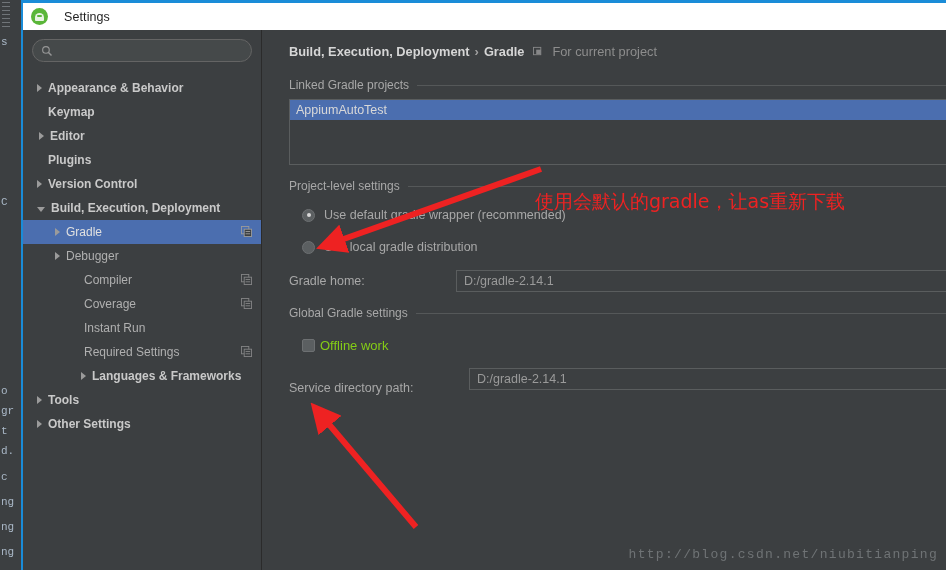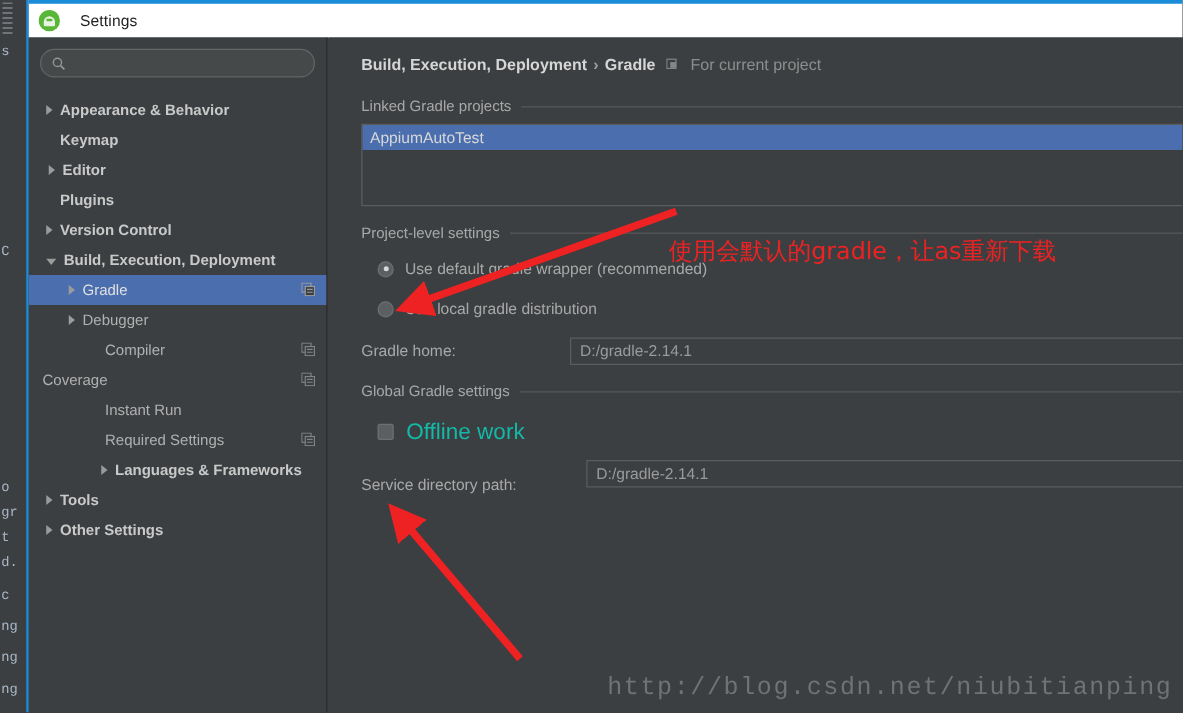--- a/index.html
+++ b/index.html
@@ -135,31 +135,31 @@
     height: 22px; border: 1px solid #5a5d5e; background: #3c3f41;
     display: flex; align-items: center; padding-left: 7px;
     font-size: 12.5px; color: #9a9a9a; white-space: nowrap; flex: 1;
   }
 
   .checkbox-row { display: flex; align-items: center; height: 20px; margin-left: 13px; }
   .checkbox {
     width: 13px; height: 13px; background: #5b5f61; border: 1px solid #6d7072;
     border-radius: 2px; flex: 0 0 auto;
   }
-  .checkbox-label { font-size: 18px; color: #14b8a6; margin-left: 10px; }
+  .checkbox-label { font-size: 13px; color: #84cc16; margin-left: 5px; }
 
   
   .anno-layer { position: absolute; left: 0; top: 0; width: 946px; height: 570px; pointer-events: none; }
   .anno-text {
     position: absolute; color: #ee2222; font-size: 19px; line-height: 27px;
     font-family: "DejaVu Sans", sans-serif; white-space: normal; width: 425px;
   }
   .watermark {
     position: absolute; right: 8px; bottom: 8px;
-    color: #6f7375; font-size: 20px; letter-spacing: 1.3px;
+    color: #6f7375; font-size: 13px; letter-spacing: 1.3px;
     font-family: "Liberation Mono", monospace;
   }
 </style>
 </head>
 <body>
 
 <div id="root">
 
   <div class="bg-strip">
     <div class="bg-dots"></div>
@@ -236,21 +236,21 @@
           <div class="tree-row" style="padding-left: 50px;">
             <span class="arrow hidden"></span>
             <span>Compiler</span>
             <svg class="copy-ico" viewBox="0 0 12 12">
               <rect x="0.5" y="0.5" width="8" height="8" fill="none" stroke="#9a9a9a" stroke-width="1"></rect>
               <rect x="3.5" y="3.5" width="8" height="8" fill="#3c3f41" stroke="#9a9a9a" stroke-width="1"></rect>
               <line x1="5" y1="6" x2="10" y2="6" stroke="#9a9a9a" stroke-width="1"></line>
               <line x1="5" y1="8.5" x2="10" y2="8.5" stroke="#9a9a9a" stroke-width="1"></line>
             </svg>
           </div>
-          <div class="tree-row" style="">
+          <div class="tree-row" style="padding-left: 50px;">
             <span class="arrow hidden"></span>
             <span>Coverage</span>
             <svg class="copy-ico" viewBox="0 0 12 12">
               <rect x="0.5" y="0.5" width="8" height="8" fill="none" stroke="#9a9a9a" stroke-width="1"></rect>
               <rect x="3.5" y="3.5" width="8" height="8" fill="#3c3f41" stroke="#9a9a9a" stroke-width="1"></rect>
               <line x1="5" y1="6" x2="10" y2="6" stroke="#9a9a9a" stroke-width="1"></line>
               <line x1="5" y1="8.5" x2="10" y2="8.5" stroke="#9a9a9a" stroke-width="1"></line>
             </svg>
           </div>
           <div class="tree-row" style="padding-left: 50px;">

